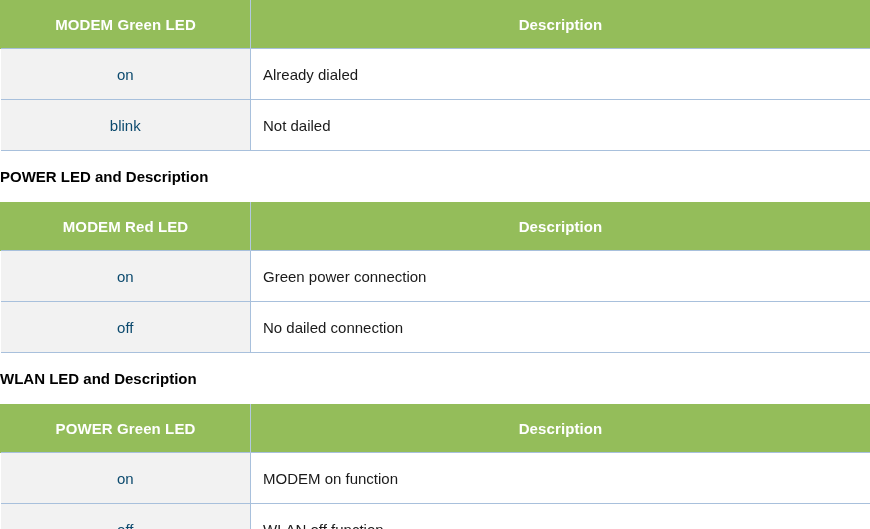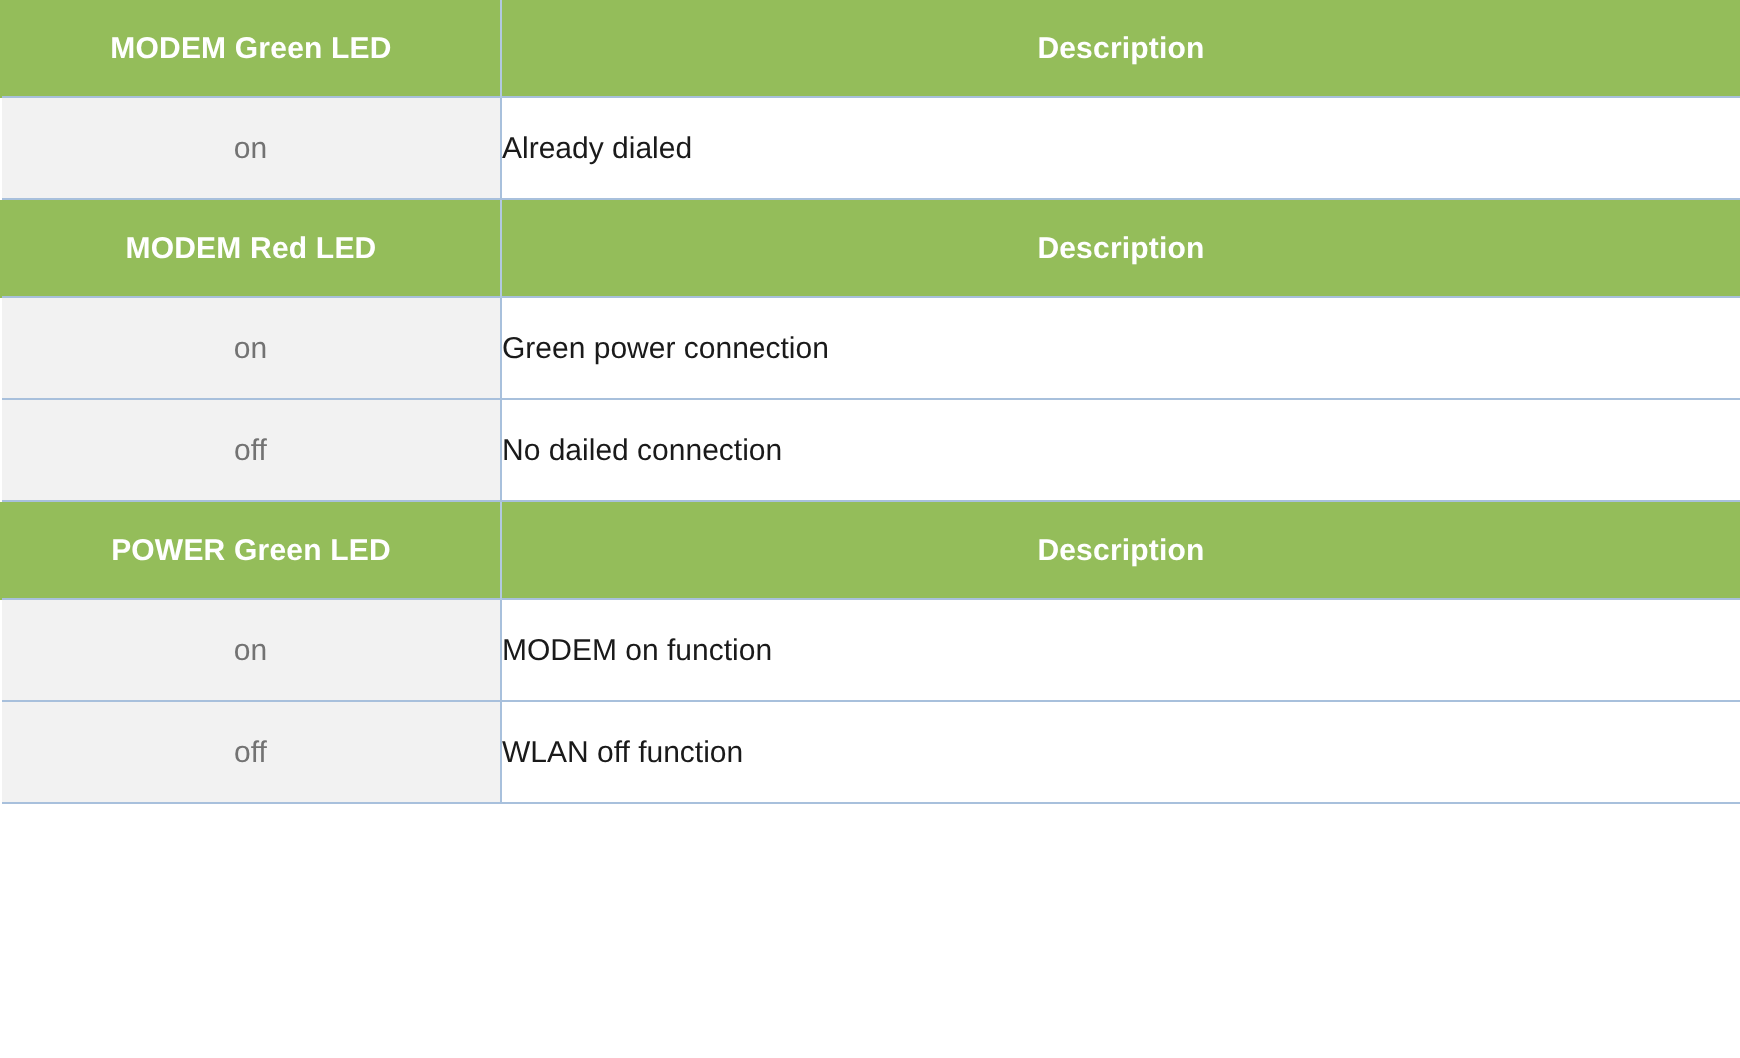--- a/index.html
+++ b/index.html
@@ -57,25 +57,26 @@
     font-size: 15px;
     vertical-align: middle;
     border-top: 1px solid #a8c0dc;
     border-bottom: 1px solid #a8c0dc;
     padding: 0;
   }
   .led-table tr.data-row td.cell-state {
     background: #f2f2f2;
     text-align: center;
     border-right: 1px solid #a8c0dc;
-    color: #737373;
+    color: #0c4a6e;
   }
   .led-table tr.data-row td.cell-desc {
     background: #ffffff;
     text-align: left;
+    padding-left: 12px;
     color: #1a1a1a;
   }
   .led-table tr.data-row:not(:last-child) td { border-bottom: none; }
 
   
   .section-heading {
     font-size: 15px;
     font-weight: bold;
     color: #000000;
     line-height: 1;
@@ -105,24 +106,29 @@
         <tr class="header-row">
           <th class="th-state">MODEM Green LED</th>
           <th class="th-desc">Description</th>
         </tr>
       </thead>
       <tbody>
         <tr class="data-row">
           <td class="cell-state">on</td>
           <td class="cell-desc">Already dialed</td>
         </tr>
+        <tr class="data-row">
+          <td class="cell-state">blink</td>
+          <td class="cell-desc">Not dailed</td>
+        </tr>
       </tbody>
     </table>
   </div>
 
+  <div class="section-heading h-power">POWER LED and Description</div>
 
   <div class="table-block">
     <table class="led-table">
       <colgroup>
         <col class="col-state">
         <col class="col-desc">
       </colgroup>
       <thead>
         <tr class="header-row">
           <th class="th-state">MODEM Red LED</th>
@@ -135,20 +141,21 @@
           <td class="cell-desc">Green power connection</td>
         </tr>
         <tr class="data-row">
           <td class="cell-state">off</td>
           <td class="cell-desc">No dailed connection</td>
         </tr>
       </tbody>
     </table>
   </div>
 
+  <div class="section-heading h-wlan">WLAN LED and Description</div>
 
   <div class="table-block">
     <table class="led-table">
       <colgroup>
         <col class="col-state">
         <col class="col-desc">
       </colgroup>
       <thead>
         <tr class="header-row">
           <th class="th-state">POWER Green LED</th>

